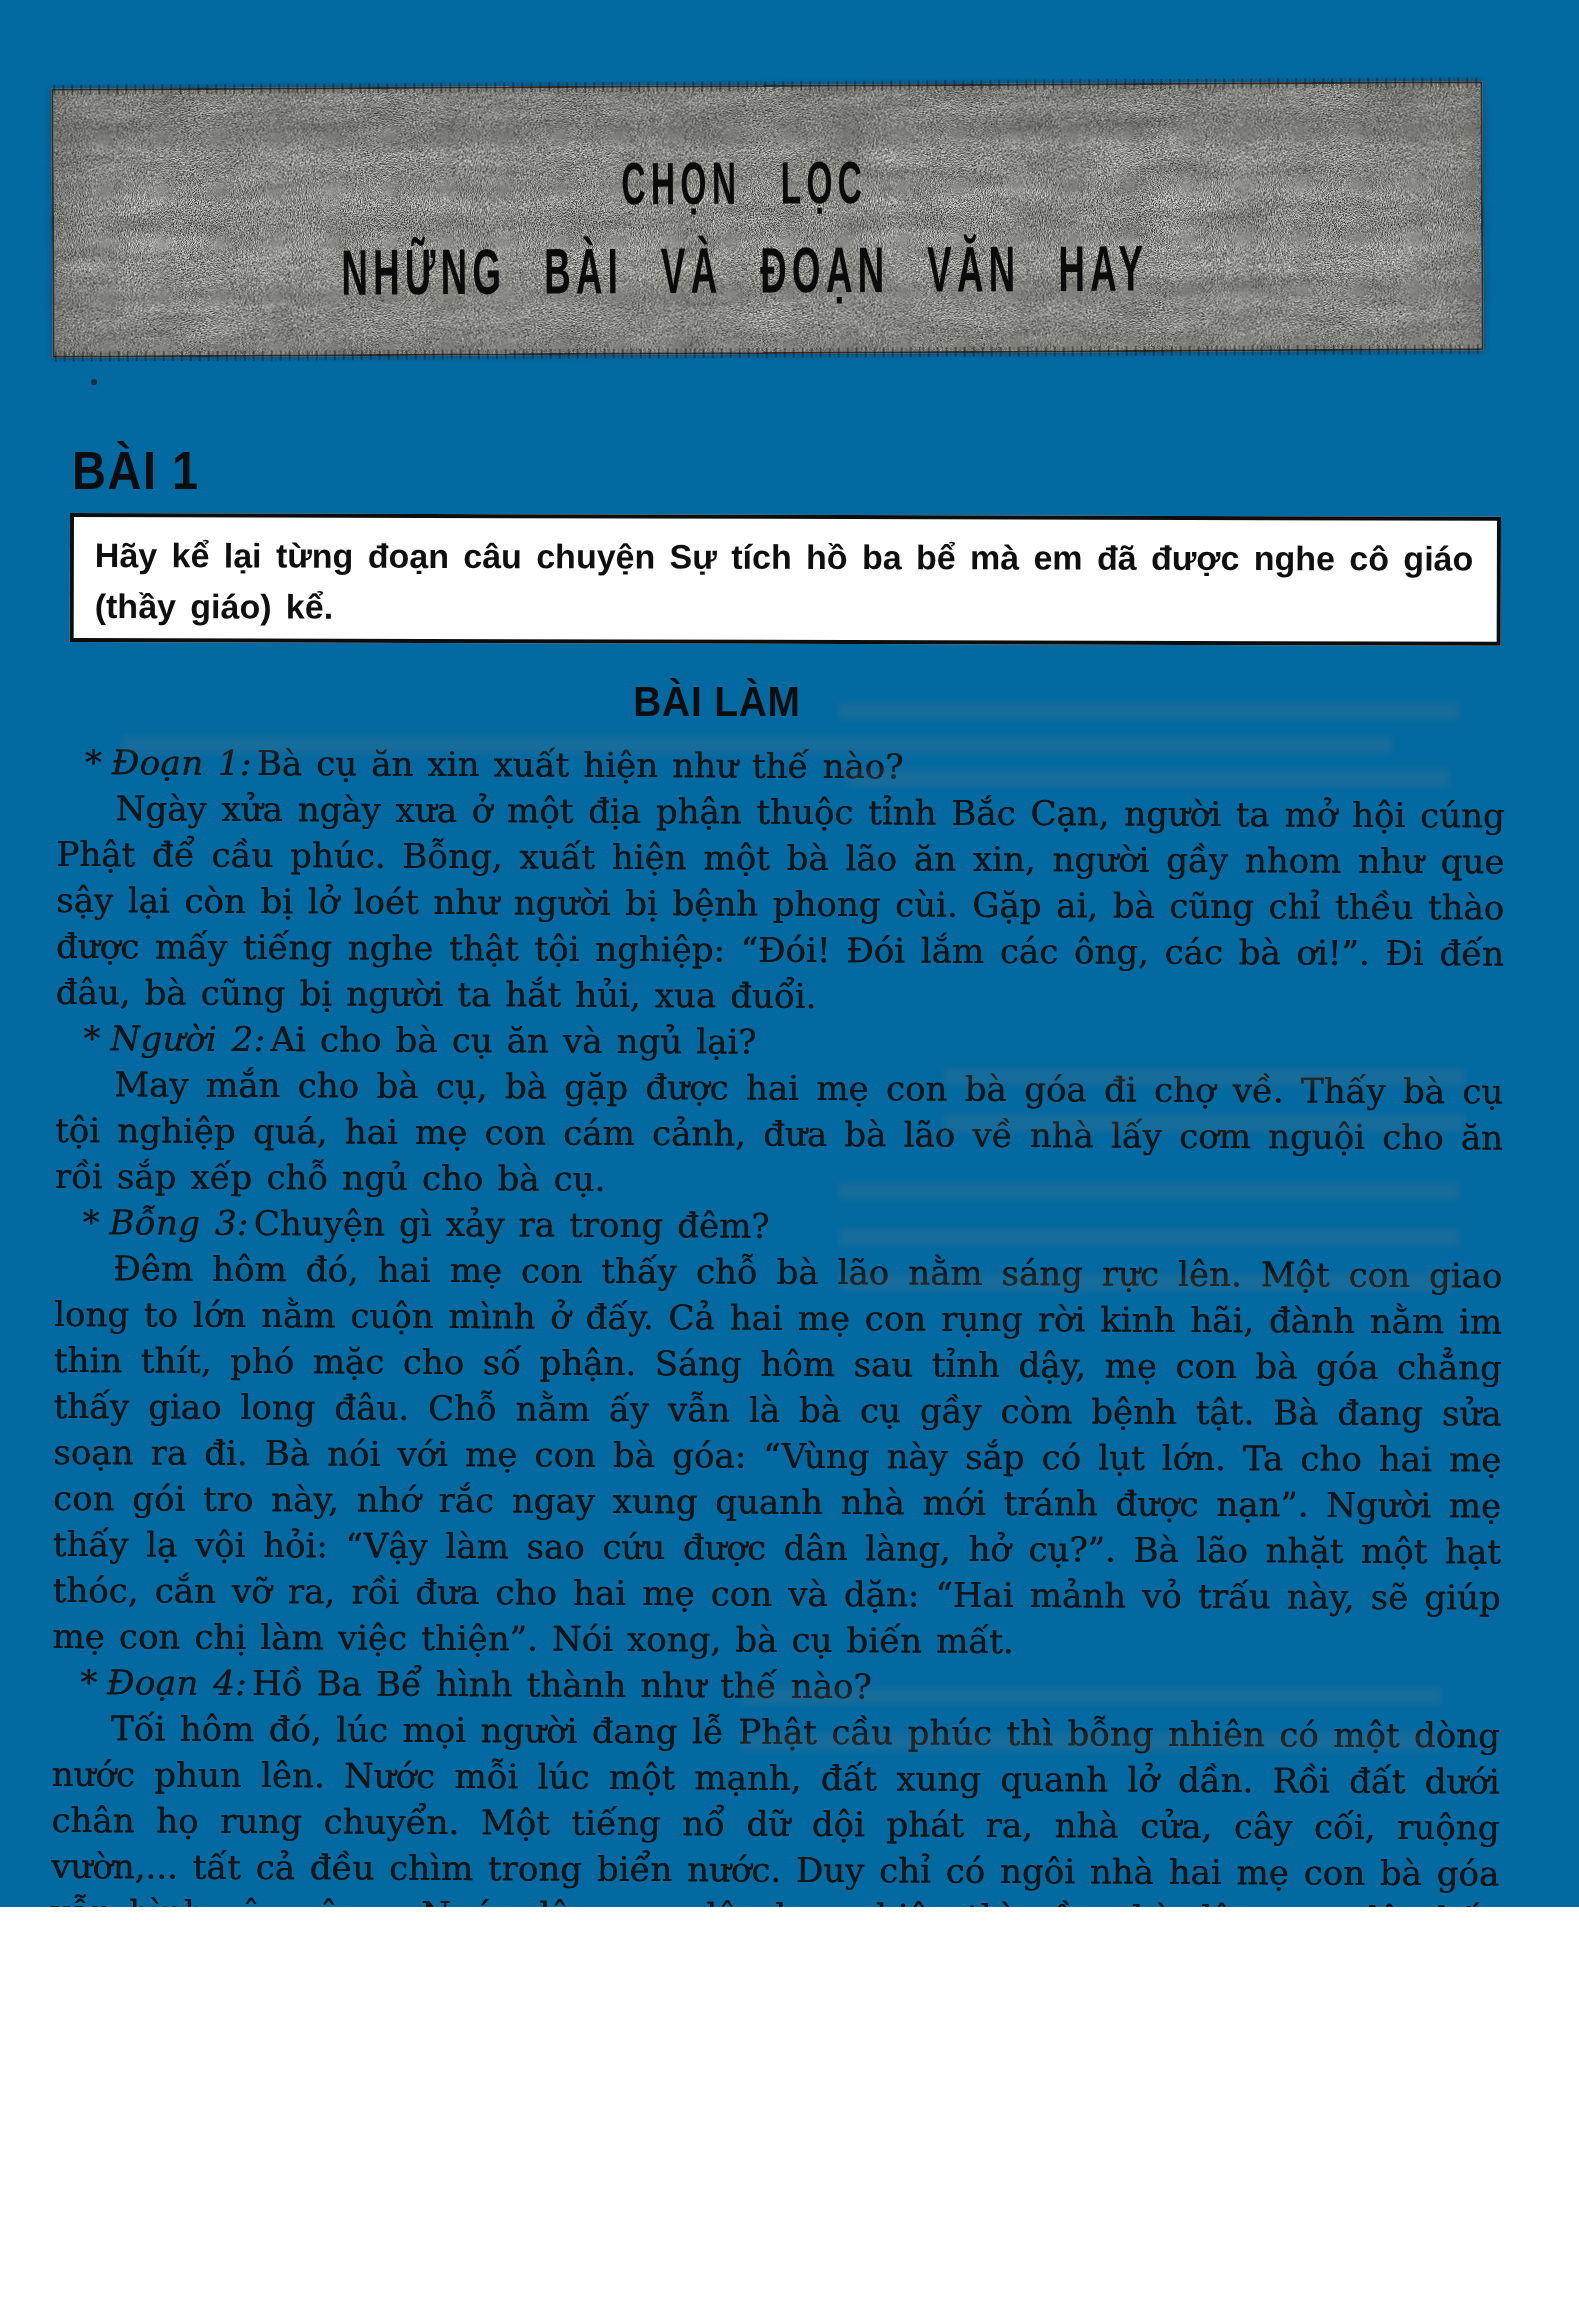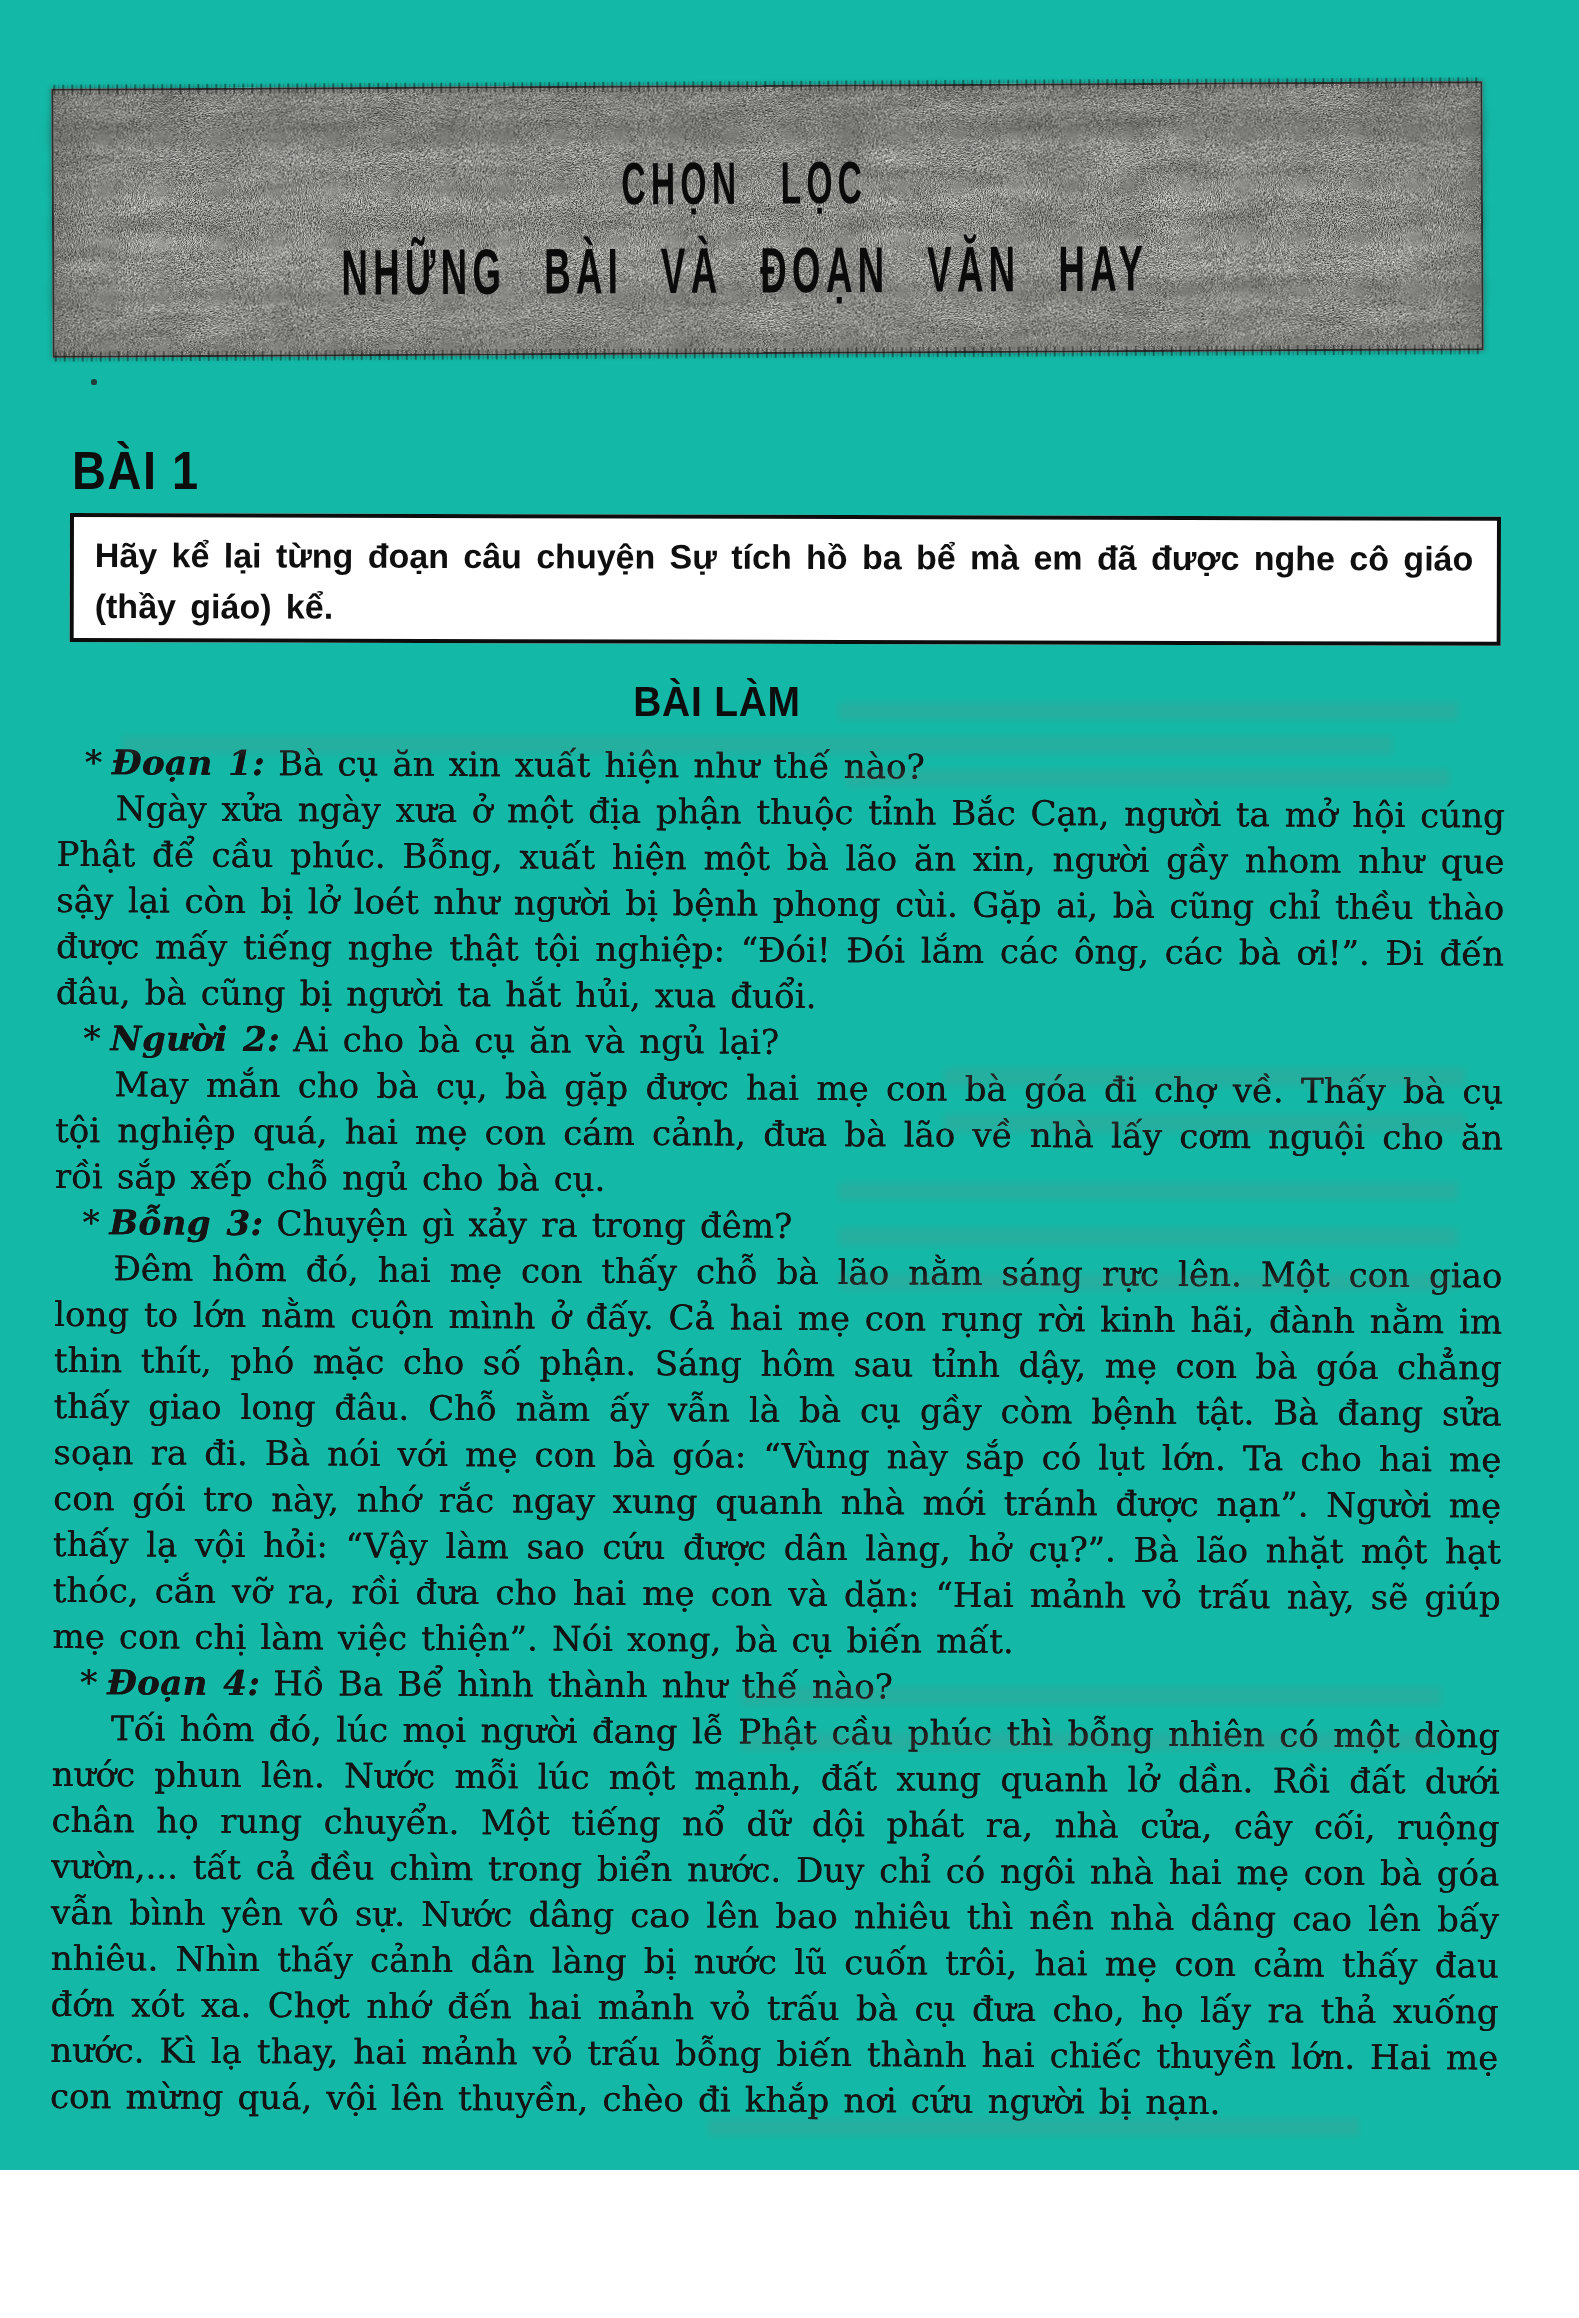--- a/index.html
+++ b/index.html
@@ -1,17 +1,17 @@
 <!DOCTYPE html>
 <html style="font-size:13px"><head>
 <meta charset="utf-8">
 <style>
   html,body{margin:0;padding:0;background:#ffffff;}
   .page{
-    position:relative;width:1579px;height:2170px;background:#14b8a6;
+    position:relative;width:1579px;height:1907px;background:#0369a1;
     font-family:"DejaVu Serif",serif;color:#151515;overflow:hidden;
   }
 
   
   .banner{
     position:absolute;left:52px;top:85px;width:1431px;height:269px;
     background:#e0e0dc;border:2.4px solid #2c2c2c;box-sizing:border-box;
     transform:rotate(-0.3deg);transform-origin:50% 50%;
     box-shadow:0 0 5.7px 0.8px rgba(40,40,40,.35);
   }
@@ -61,21 +61,21 @@
 
   
   .body-text{
     position:absolute;left:57px;top:739px;width:1448px;
     font-size:34px;line-height:46px;text-align:justify;
     word-spacing:3.3px;color:#141414;text-shadow:0.4px 0 0 #141414;
     transform:rotate(.3deg);transform-origin:0 0;
   }
   .qline{padding-left:28px;text-align:left;}
   .qline .marker{display:inline-block;margin-right:9.8px;}
-  .qline .sec-label{font-weight:700;font-style:italic;margin-right:13px;letter-spacing:0.4px;}
+  .qline .sec-label{font-weight:400;font-style:italic;margin-right:5px;letter-spacing:0.4px;}
   .para{margin:0;text-indent:59px;}
 
   
   .ghost{
     position:absolute;opacity:.20;filter:blur(3.3px);border-radius:6.5px;
     background:repeating-linear-gradient(180deg,rgba(0,0,0,0) 0 13px,rgba(125,128,124,.8) 13px 31px,rgba(0,0,0,0) 31px 46px);
   }
   .g1{left:839px;top:689px;width:619px;height:52px;}
   .g2{left:122px;top:723px;width:1270px;height:37px;}
   .g3{left:847px;top:756px;width:602px;height:46px;}

